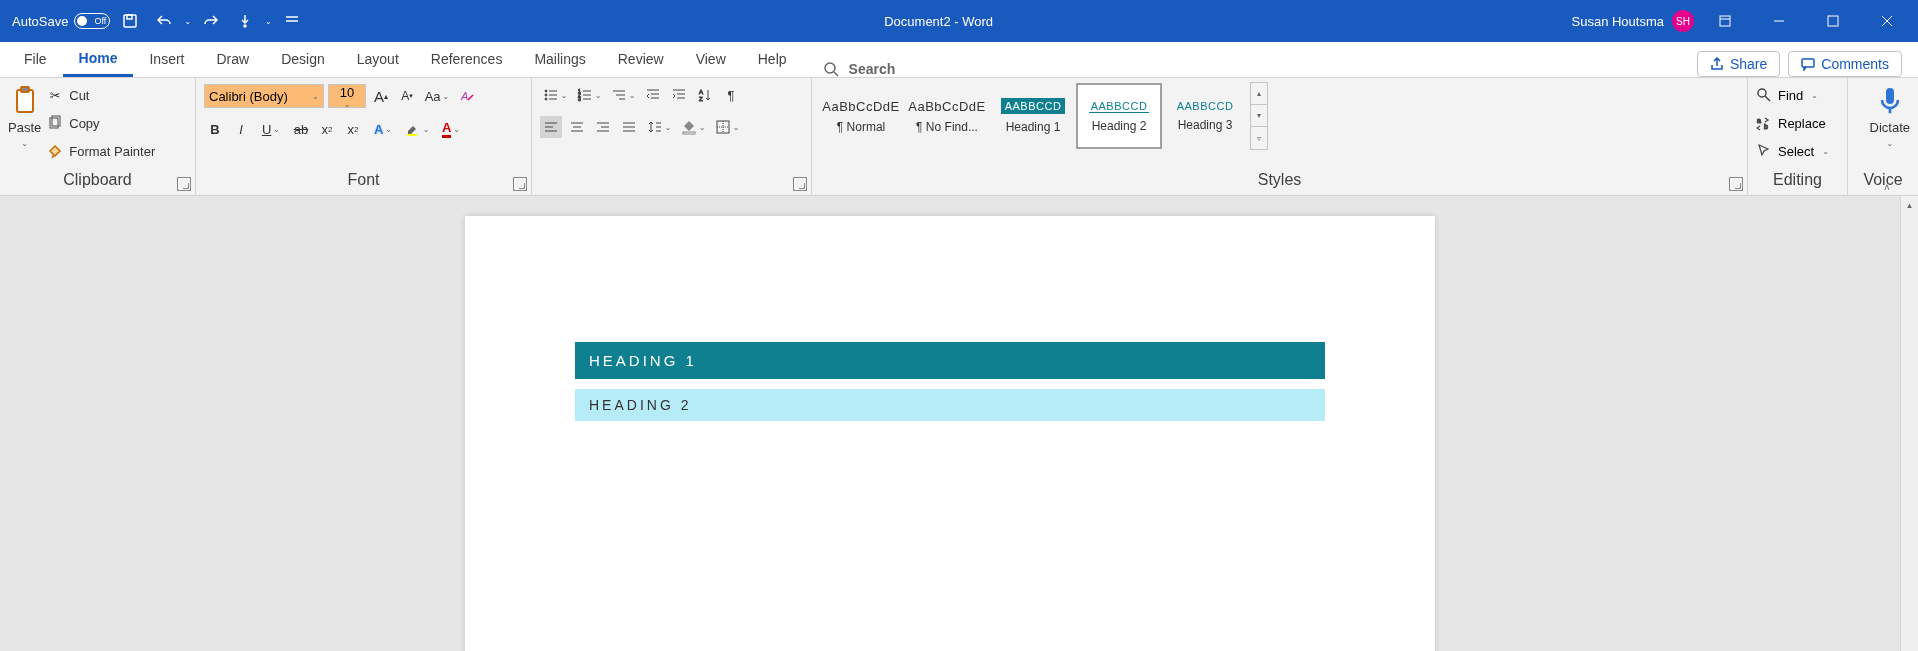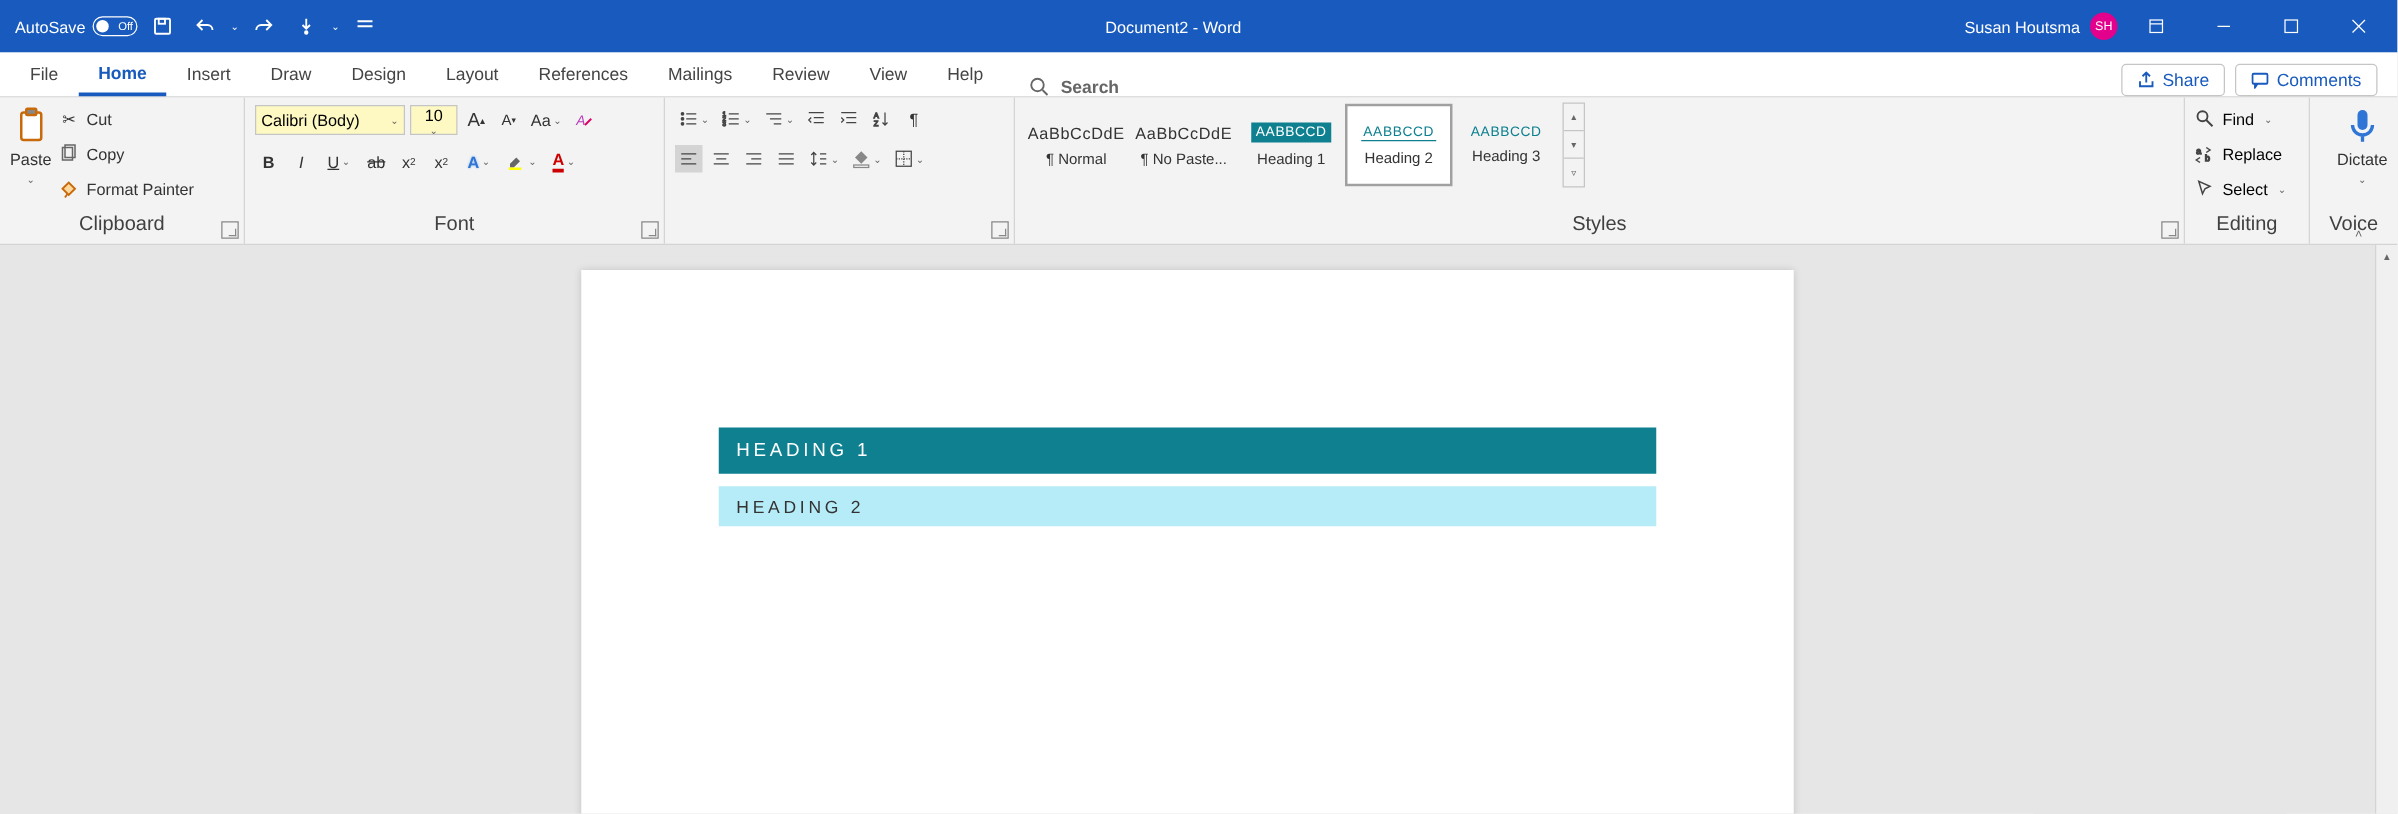--- a/index.html
+++ b/index.html
@@ -36,21 +36,21 @@
 .launcher::after { content:""; position:absolute; right:1px; bottom:1px; width:5px; height:5px; border-right:1px solid #888; border-bottom:1px solid #888; }
 
 .big-btn { display:flex; flex-direction:column; align-items:center; gap:4px; cursor:pointer; font-size:13px; color:#333; }
 .big-btn .ic { width:32px; height:32px; display:flex; align-items:center; justify-content:center; }
 .small-row { display:flex; flex-direction:column; gap:6px; font-size:13px; color:#333; }
 .small-btn { display:flex; align-items:center; gap:6px; cursor:pointer; height:22px; }
 .small-btn .ic { width:16px; height:16px; display:flex; align-items:center; justify-content:center; }
 
 .font-row1, .font-row2 { display:flex; align-items:center; gap:4px; }
 .font-col { display:flex; flex-direction:column; gap:10px; }
-.combo { height:24px; border:1px solid #c5c5c5; background:#fef9c3; font-size:13px; padding:0 4px; display:flex; align-items:center; }
+.combo { height:24px; border:1px solid #c5c5c5; background:#fdba74; font-size:13px; padding:0 4px; display:flex; align-items:center; }
 .combo.font { width:120px; justify-content:space-between; }
 .combo.size { width:38px; justify-content:space-between;flex-direction:column; }
 .rb { width:22px; height:22px; display:flex; align-items:center; justify-content:center; cursor:pointer; font-size:13px; color:#333; }
 .rb svg { width:16px; height:16px; }
 .rb.wdrop { width:30px; }
 .drop-ar { font-size:8px; color:#666; margin-left:2px; }
 
 .para-col { display:flex; flex-direction:column; gap:10px; }
 
 .styles-gallery { display:flex; align-items:center; }
@@ -401,21 +401,21 @@
 
   <div class="group" style="flex:1;">
     <div class="group-body" style="padding:4px 6px 0 6px;">
       <div class="styles-gallery">
         <div class="style-item">
             <span class="style-prev">AaBbCcDdE</span>
             <span>¶ Normal</span>
           </div>
         <div class="style-item">
             <span class="style-prev">AaBbCcDdE</span>
-            <span>¶ No Paste...</span>
+            <span>¶ No Find...</span>
           </div>
         <div class="style-item">
             <span class="style-prev h1">AABBCCD</span>
             <span>Heading 1</span>
           </div>
         <div class="style-item sel">
             <span class="style-prev h2">AABBCCD</span>
             <span>Heading 2</span>
           </div>
         <div class="style-item">

